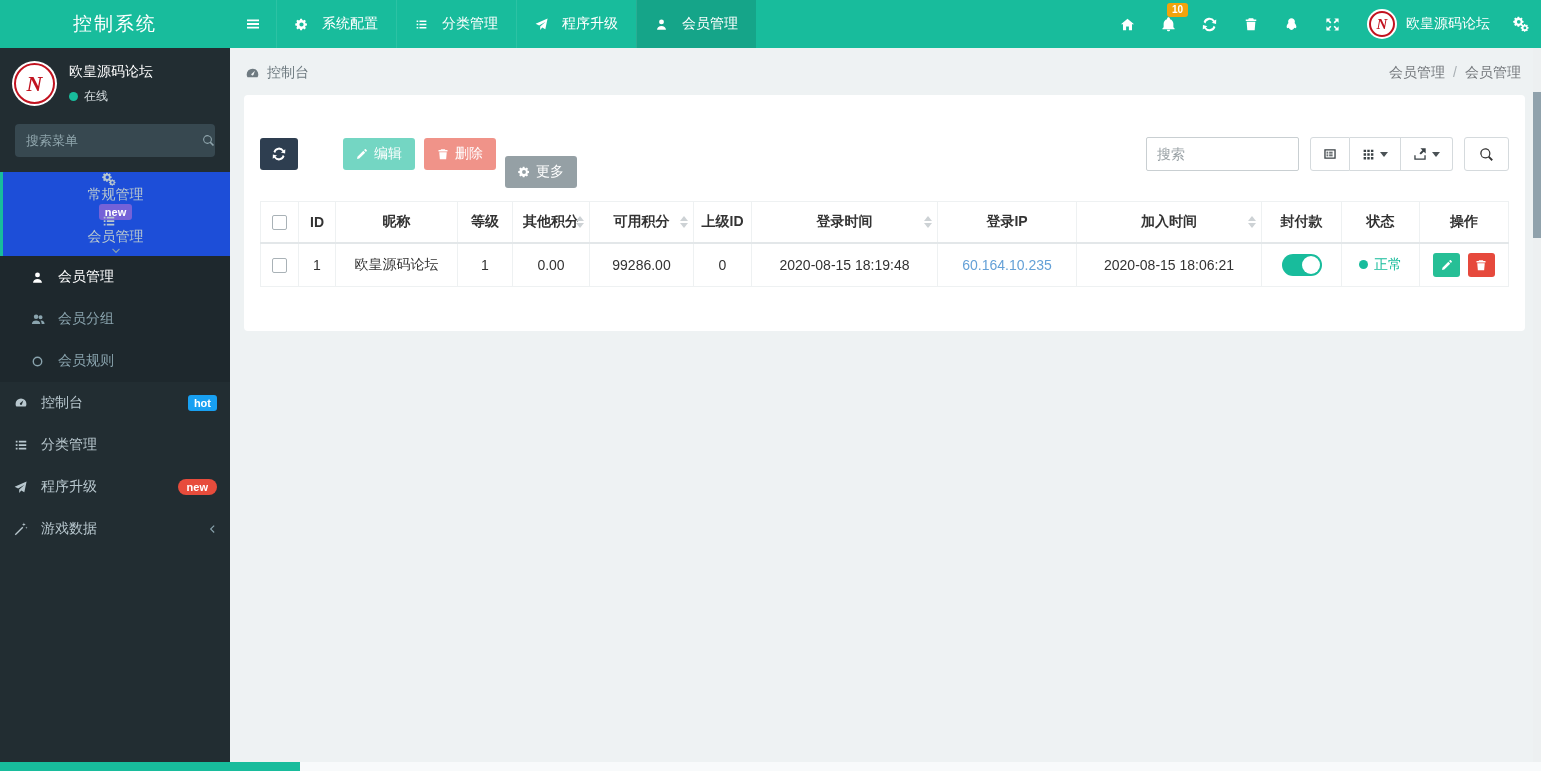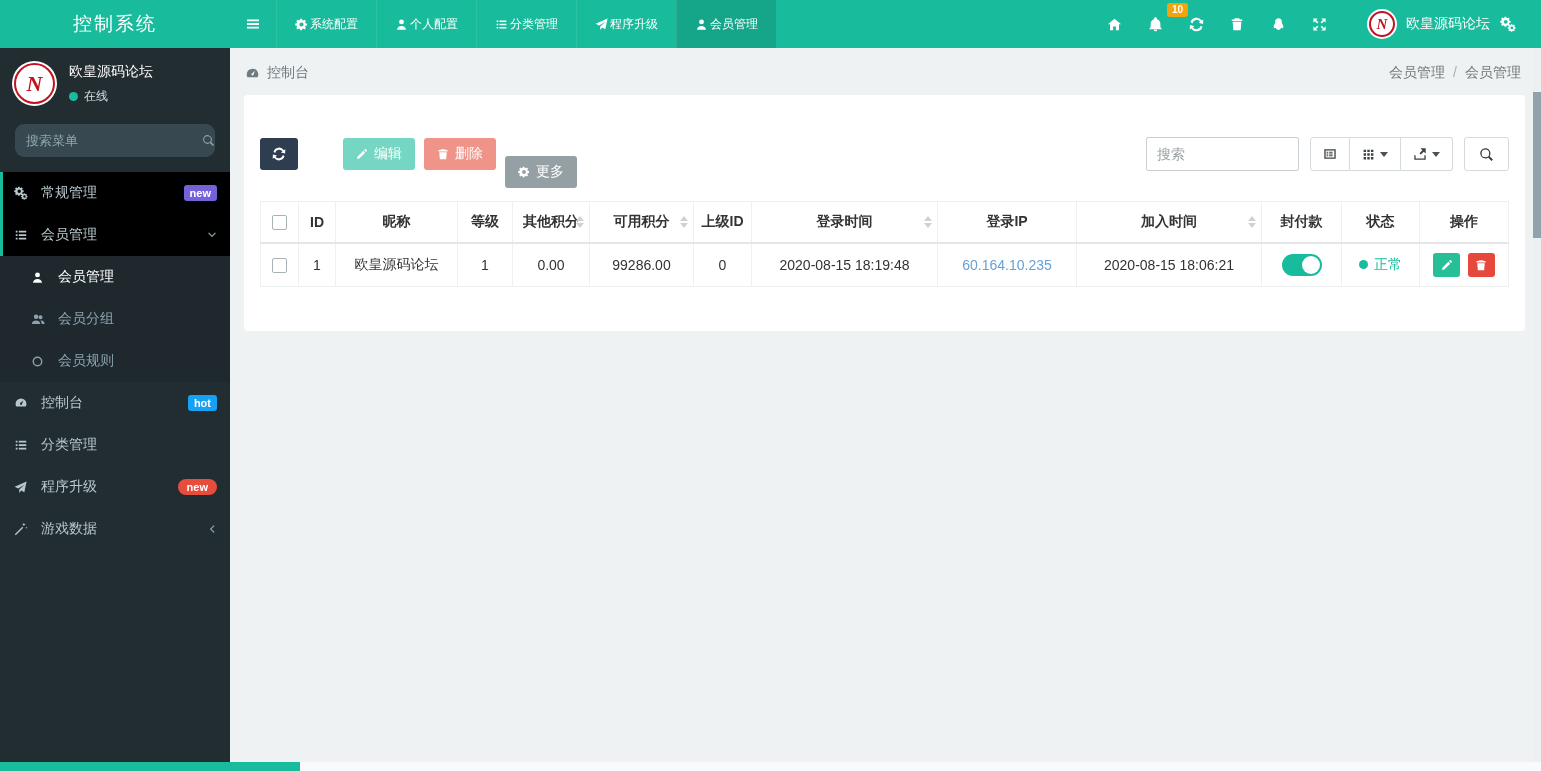--- a/index.html
+++ b/index.html
@@ -9,56 +9,56 @@
   svg { display:block; }
 
   
   .topbar { position:absolute; top:0; left:0; width:1541px; height:48px;
     background:#18bc9c; display:flex; z-index:20; }
   .logo { width:230px; height:40px; line-height:48px; text-align:center;
     color:#fff; font-size:19px; letter-spacing:2px; }
   .topnav { display:flex; align-items:stretch; }
   .burger { width:46px; display:flex; align-items:center; justify-content:center;
     color:#fff; cursor:pointer; }
-  .nav-item { display:flex; align-items:center; gap:2px; padding:0 18px;
-    color:#fff; font-size:12px; border-left:1px solid rgba(255,255,255,.09); cursor:pointer; }
+  .nav-item { display:flex; align-items:center; gap:14px; padding:0 18px;
+    color:#fff; font-size:14px; border-left:1px solid rgba(255,255,255,.09); cursor:pointer; }
   .nav-item.active { background:#15a589; }
   .top-right { position:absolute; right:0; top:0; height:48px; display:flex; align-items:center; }
   .top-icon { width:41px; height:48px; display:flex; align-items:center;
-    color:#fff; position:relative; cursor:pointer; }
+    justify-content:center; color:#fff; position:relative; cursor:pointer; }
   .badge-count { position:absolute; top:3px; right:1px; background:#f3a30c; color:#fff;
     font-size:10px; font-weight:bold; padding:1px 5px; border-radius:3px; line-height:12px; }
   .top-user { display:flex; align-items:center; gap:9px; color:#fff;
     font-size:14px; padding:0 10px 0 14px; cursor:pointer; }
   .avatar { background:#fff; border-radius:50%; position:relative;
     display:flex; align-items:center; justify-content:center; }
   .avatar .ring { position:absolute; inset:2px; border:2px solid #c1121f; border-radius:50%; }
   .avatar .n { color:#c1121f; font-family:"Liberation Serif",serif; font-weight:bold; font-style:italic; }
   .avatar-sm { width:30px; height:30px; }
   .avatar-sm .n { font-size:15px; }
   .avatar-lg { width:45px; height:45px; }
   .avatar-lg .n { font-size:22px; }
 
   
   .sidebar { position:absolute; top:48px; left:0; width:230px; height:714px; background:#222d32; }
   .user-panel { display:flex; gap:12px; padding:13px 12px 10px; align-items:center; }
   .user-name { color:#fff; font-size:14px; margin-bottom:7px; }
   .user-status { color:#d9e0e3; font-size:12px; display:flex; align-items:center; gap:6px; }
   .dot { width:9px; height:9px; border-radius:50%; background:#18bc9c; }
-  .side-search { margin:8px 15px 15px; height:33px; background:#374850; border-radius:9px;
+  .side-search { margin:8px 15px 15px; height:33px; background:#374850; border-radius:4px;
     display:flex; align-items:center; padding:0 11px; }
   .side-search input { flex:1; background:transparent; border:none; outline:none;
     color:#cfd8da; font-size:13px; font-family:inherit; }
   .side-search input::placeholder { color:#90a6ad; }
   .side-search .sic { color:#90a6ad; }
   .menu-item { height:42px; display:flex; align-items:center; padding:0 13px 0 11px;
     color:#b8c7ce; font-size:14px; border-left:3px solid transparent; cursor:pointer; }
   .menu-item .mi-icon { width:27px; display:flex; color:inherit; }
   .menu-item .spacer { flex:1; }
-  .menu-item.hl { border-left-color:#18bc9c; background:#000000; }
+  .menu-item.hl { border-left-color:#18bc9c; background:#1d4ed8;flex-direction:column; }
   .badge { font-size:11px; font-weight:bold; color:#fff; padding:2px 6px; border-radius:3px; }
   .badge.purple { background:#7562d8; }
   .badge.blue { background:#18a0f2; }
   .badge.redpill { background:#e74c3c; border-radius:10px; padding:2px 9px; }
   .chev { color:#8aa4ae; display:flex; }
   .submenu { background:#1e282d; }
   .submenu .menu-item { padding-left:28px; color:#8aa4ae; }
   .submenu .menu-item.active { color:#fff; }
 
   
@@ -140,28 +140,20 @@
           </svg>
         </span>
     </div>
     <div class="nav-item">
       <span>
           <svg width="13" height="13" viewBox="0 0 16 16" fill="currentColor">
             <path fill-rule="evenodd" d="M14.7 9.2V6.8l-1.8-.4a5 5 0 0 0-.5-1.2l1-1.5-1.7-1.7-1.5 1a5 5 0 0 0-1.2-.5L8.6 1H6.4L6 2.5a5 5 0 0 0-1.2.5l-1.5-1-1.7 1.7 1 1.5a5 5 0 0 0-.5 1.2l-1.8.4v2.4l1.8.4a5 5 0 0 0 .5 1.2l-1 1.5 1.7 1.7 1.5-1a5 5 0 0 0 1.2.5l.4 1.5h2.2l.4-1.5a5 5 0 0 0 1.2-.5l1.5 1 1.7-1.7-1-1.5a5 5 0 0 0 .5-1.2zM8 10.6A2.6 2.6 0 1 1 8 5.4a2.6 2.6 0 0 1 0 5.2z"></path>
           </svg>
         </span>
       <span>系统配置</span>
-    </div>
-    <div class="nav-item">
-      <span>
-          <svg width="13" height="13" viewBox="0 0 16 16" fill="currentColor">
-            <path d="M8 7.8a3 3 0 1 0 0-6 3 3 0 0 0 0 6zM2.5 14.5c0-3 2.7-4.6 5.5-4.6s5.5 1.6 5.5 4.6z"></path>
-          </svg>
-        </span>
-      <span>个人配置</span>
     </div>
     <div class="nav-item">
       <span>
           <svg width="13" height="13" viewBox="0 0 16 16" fill="currentColor">
             <path d="M2 3h2v2H2zM5.5 3H14v2H5.5zM2 7h2v2H2zM5.5 7H14v2H5.5zM2 11h2v2H2zM5.5 11H14v2H5.5z"></path>
           </svg>
         </span>
       <span>分类管理</span>
     </div>
     <div class="nav-item">

